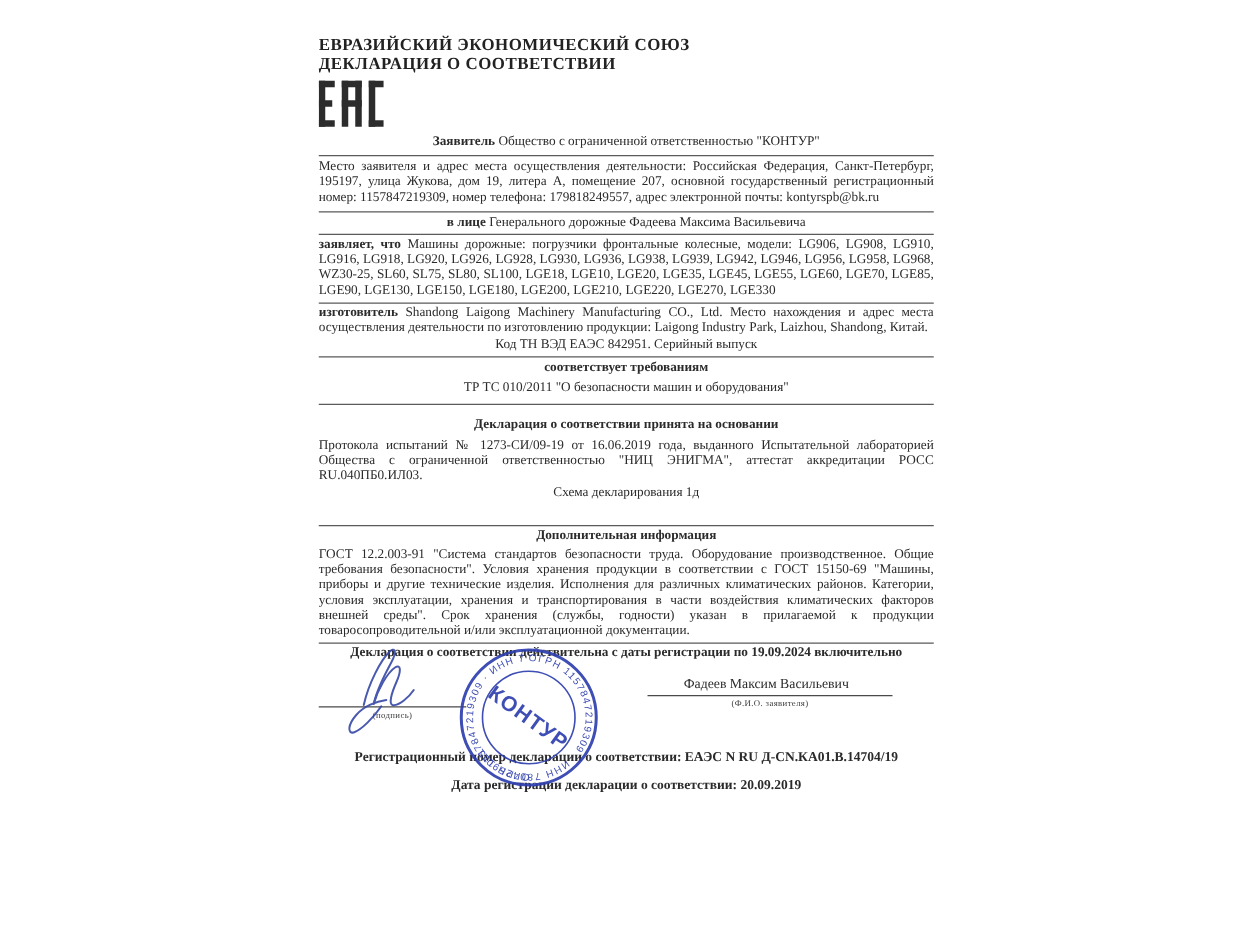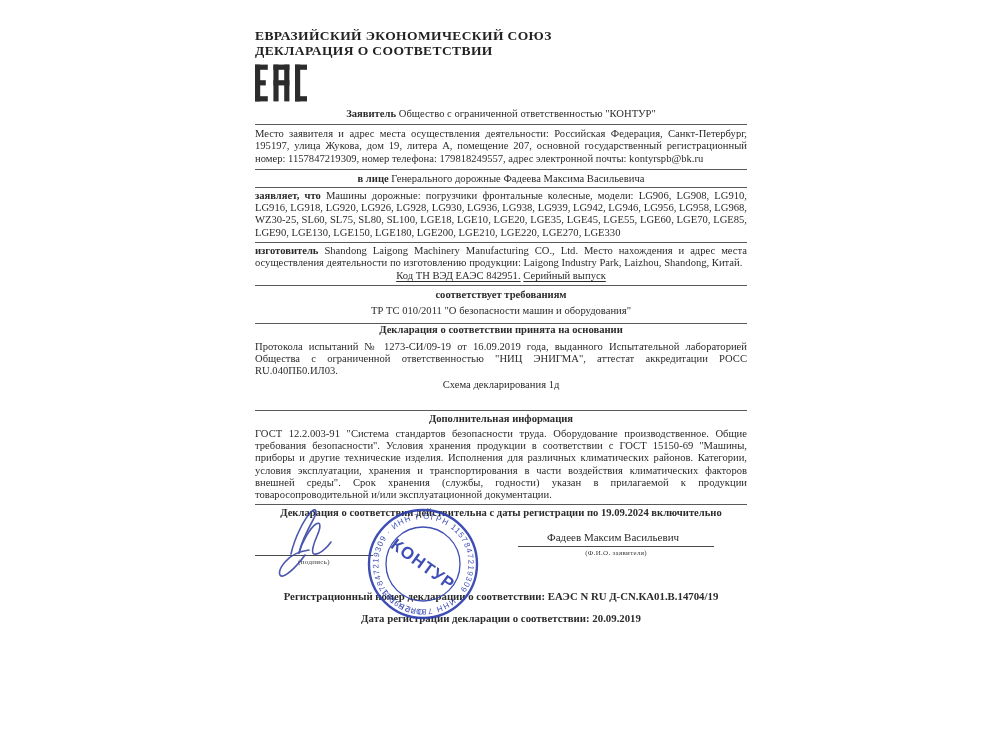--- a/index.html
+++ b/index.html
@@ -13,21 +13,21 @@
     font-weight:bold;font-size:13.5px;line-height:15px;
     letter-spacing:.4px;color:#222;
   }
   .t{font-size:10.6px;line-height:12.2px;}
   p{margin:0;text-align:center;}
   .just{text-align:justify;}
   .b{font-weight:bold;}
   .rule{border-bottom:1px solid #5a5a5a;}
   .logo-wrap{margin-top:6px;height:42px;}
   .pad-b{padding-bottom:4px;}
-  .u{text-decoration:underline;text-underline-offset:2px;}
+  .u{text-underline-offset:2px;}
   .caption{font-size:7px;color:#3a3a3a;text-align:center;letter-spacing:.3px;}
   .sig-zone{position:relative;height:63px;margin-top:1px;}
   .sig-line{position:absolute;left:0;top:35px;width:118px;border-bottom:1px solid #4a4a4a;}
   .sig-caption{position:absolute;left:0;top:38px;width:118px;}
   .fio-name{position:absolute;left:292px;top:11px;font-size:11px;white-space:nowrap;}
   .fio-line{position:absolute;left:263px;top:26px;width:196px;border-bottom:1px solid #4a4a4a;}
   .fio-caption{position:absolute;left:263px;top:29px;width:196px;}
   .sig-svg{position:absolute;left:6px;top:-22px;z-index:2;}
   .stamp-svg{position:absolute;left:108px;top:-16px;z-index:3;opacity:.92;}
   .reg{margin-top:7px;font-size:10.8px;line-height:12px;}
@@ -88,23 +88,23 @@
   <p class="t" style="margin-top:1px">
     <span class="u">Код ТН ВЭД ЕАЭС 842951.</span>
     <span class="u">Серийный выпуск</span>
   </p>
 
   <div style="margin-top:3px;border-top:1px solid #5a5a5a;padding-top:3px">
     <p class="t b">соответствует требованиям</p>
     <p class="t" style="margin-top:3px">ТР ТС 010/2011 "О безопасности машин и оборудования"</p>
   </div>
 
-  <div style="margin-top:6px;border-top:1px solid #5a5a5a;padding-top:0">
+  <div style="margin-top:6px;border-top:1px solid #5a5a5a;padding-top:10px">
     <p class="t b">Декларация о соответствии принята на основании</p>
-    <p class="t just" style="margin-top:5px">Протокола испытаний № 1273-СИ/09-19 от 16.09.2019 года, выданного Испытательной лабораторией Общества с ограниченной ответственностью "НИЦ ЭНИГМА", аттестат аккредитации РОСС RU.040ПБ0.ИЛ03.</p>
+    <p class="t just" style="margin-top:5px">Протокола испытаний № 1273-СИ/09-19 от 16.06.2019 года, выданного Испытательной лабораторией Общества с ограниченной ответственностью "НИЦ ЭНИГМА", аттестат аккредитации РОСС RU.040ПБ0.ИЛ03.</p>
     <p class="t" style="margin-top:1px">Схема декларирования 1д</p>
   </div>
 
   <div style="margin-top:19px;border-top:1px solid #5a5a5a;padding-top:2px">
     <p class="t b">Дополнительная информация</p>
     <p class="t just" style="margin-top:3px">ГОСТ 12.2.003-91 "Система стандартов безопасности труда. Оборудование производственное. Общие требования безопасности". Условия хранения продукции в соответствии с ГОСТ 15150-69 "Машины, приборы и другие технические изделия. Исполнения для различных климатических районов. Категории, условия эксплуатации, хранения и транспортирования в части воздействия климатических факторов внешней среды". Срок хранения (службы, годности) указан в прилагаемой к продукции товаросопроводительной и/или эксплуатационной документации.</p>
   </div>
 
   <p class="t b" style="margin-top:3px;border-top:1px solid #5a5a5a;padding-top:2px">Декларация о соответствии действительна с даты регистрации по 19.09.2024 включительно</p>
 

